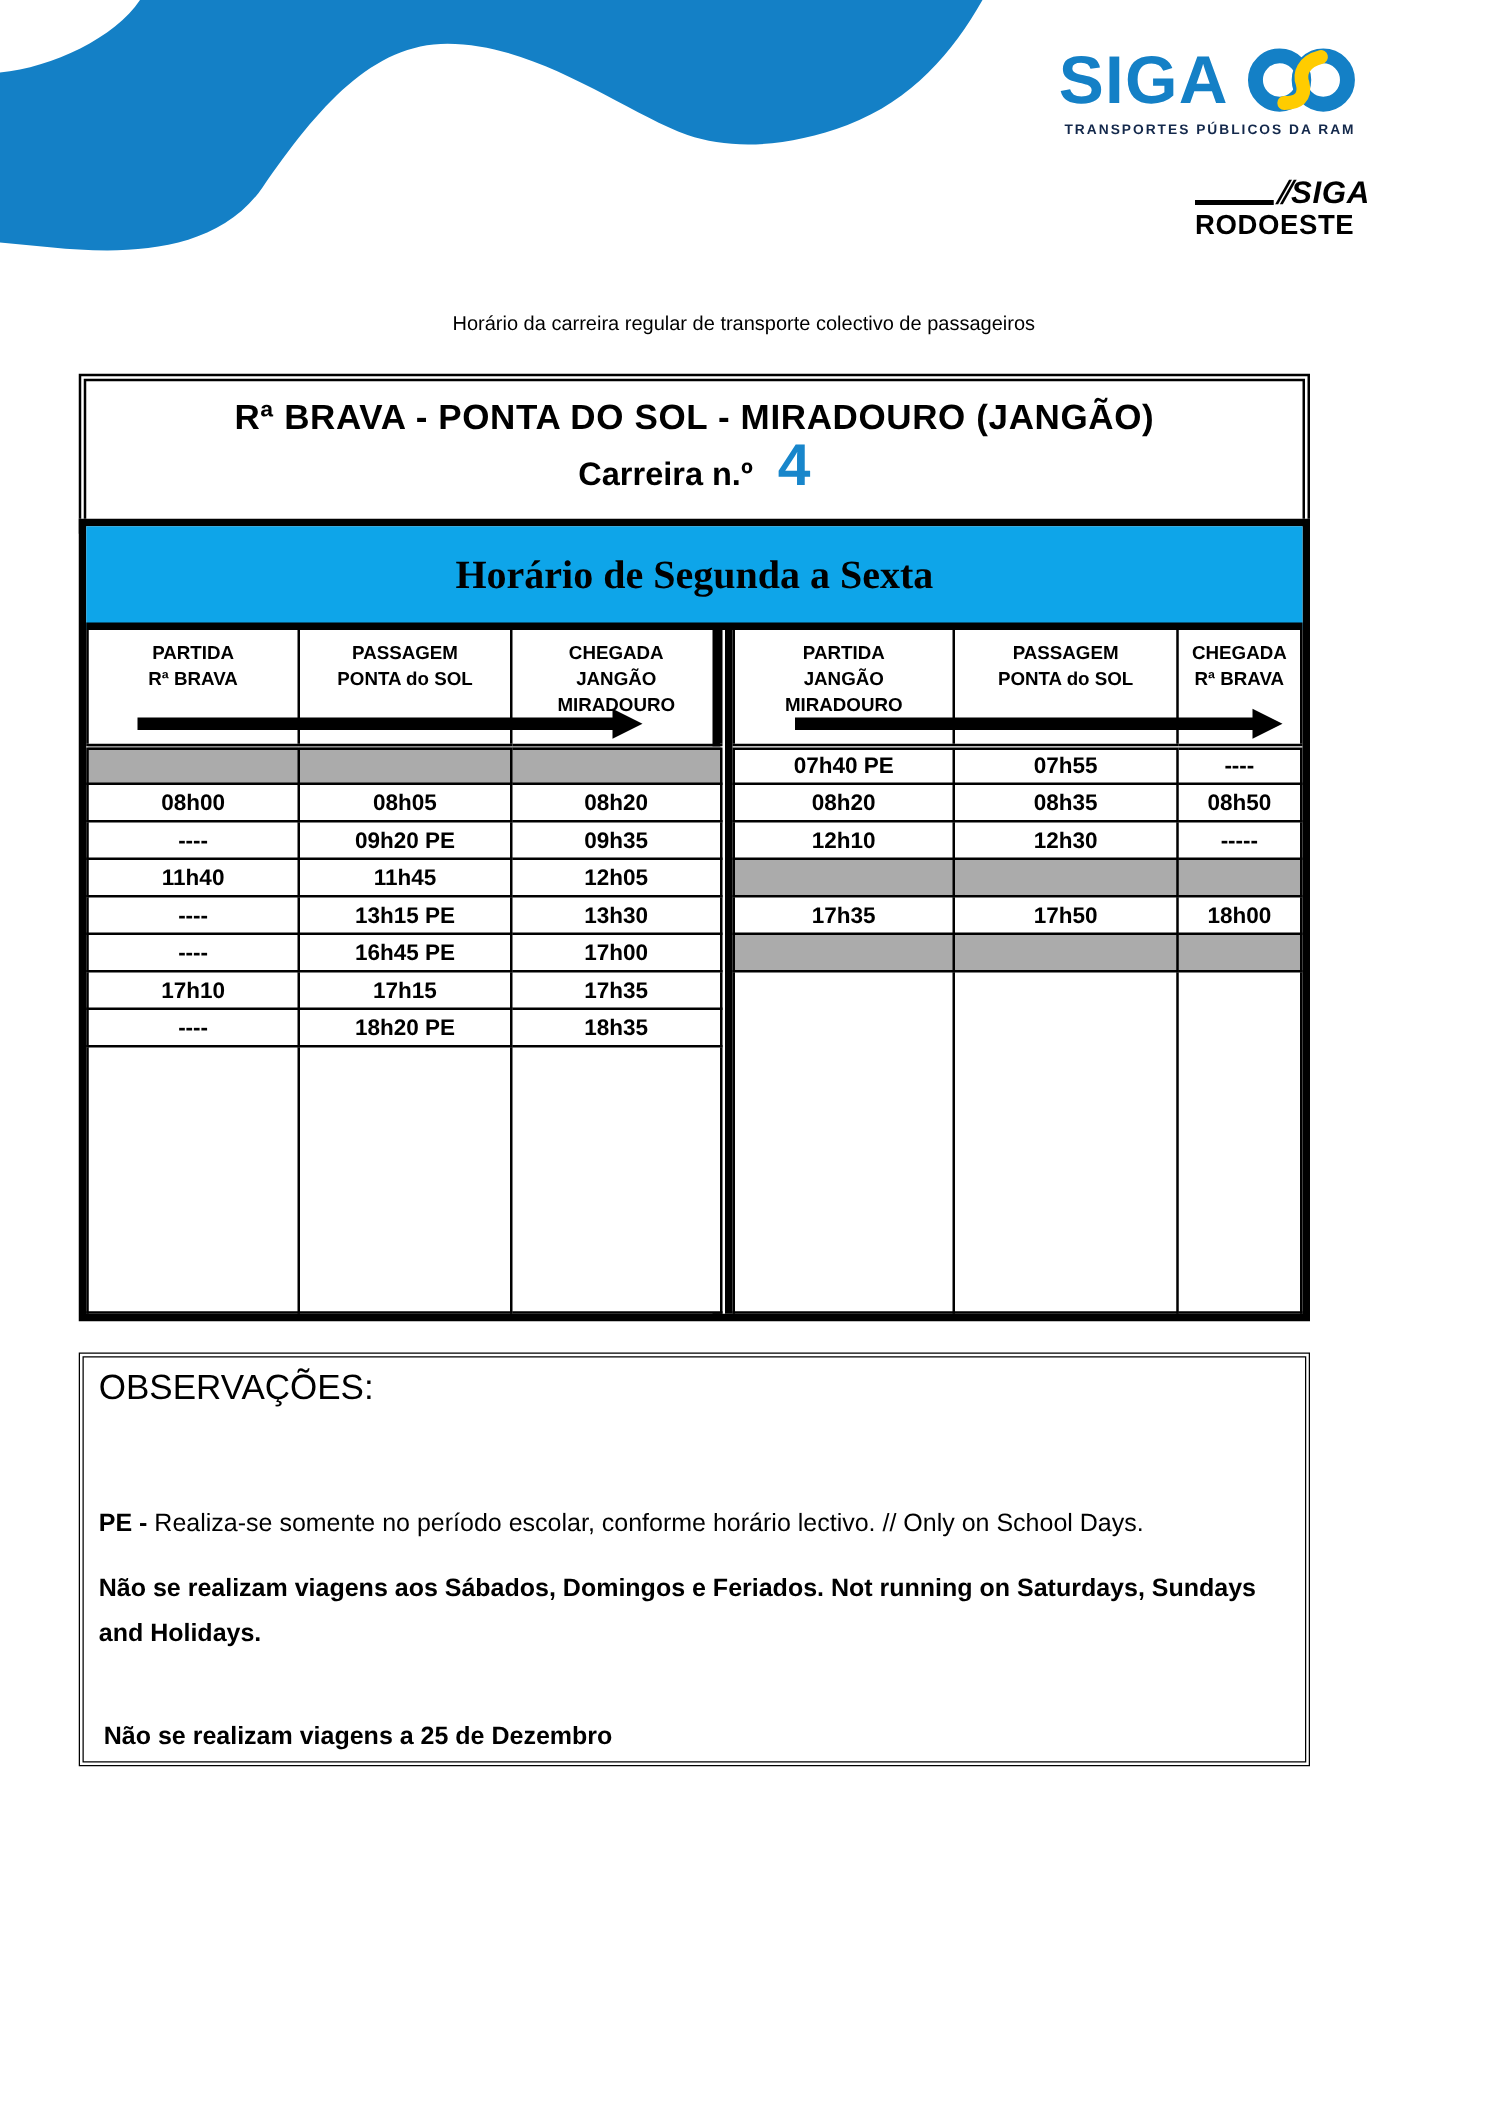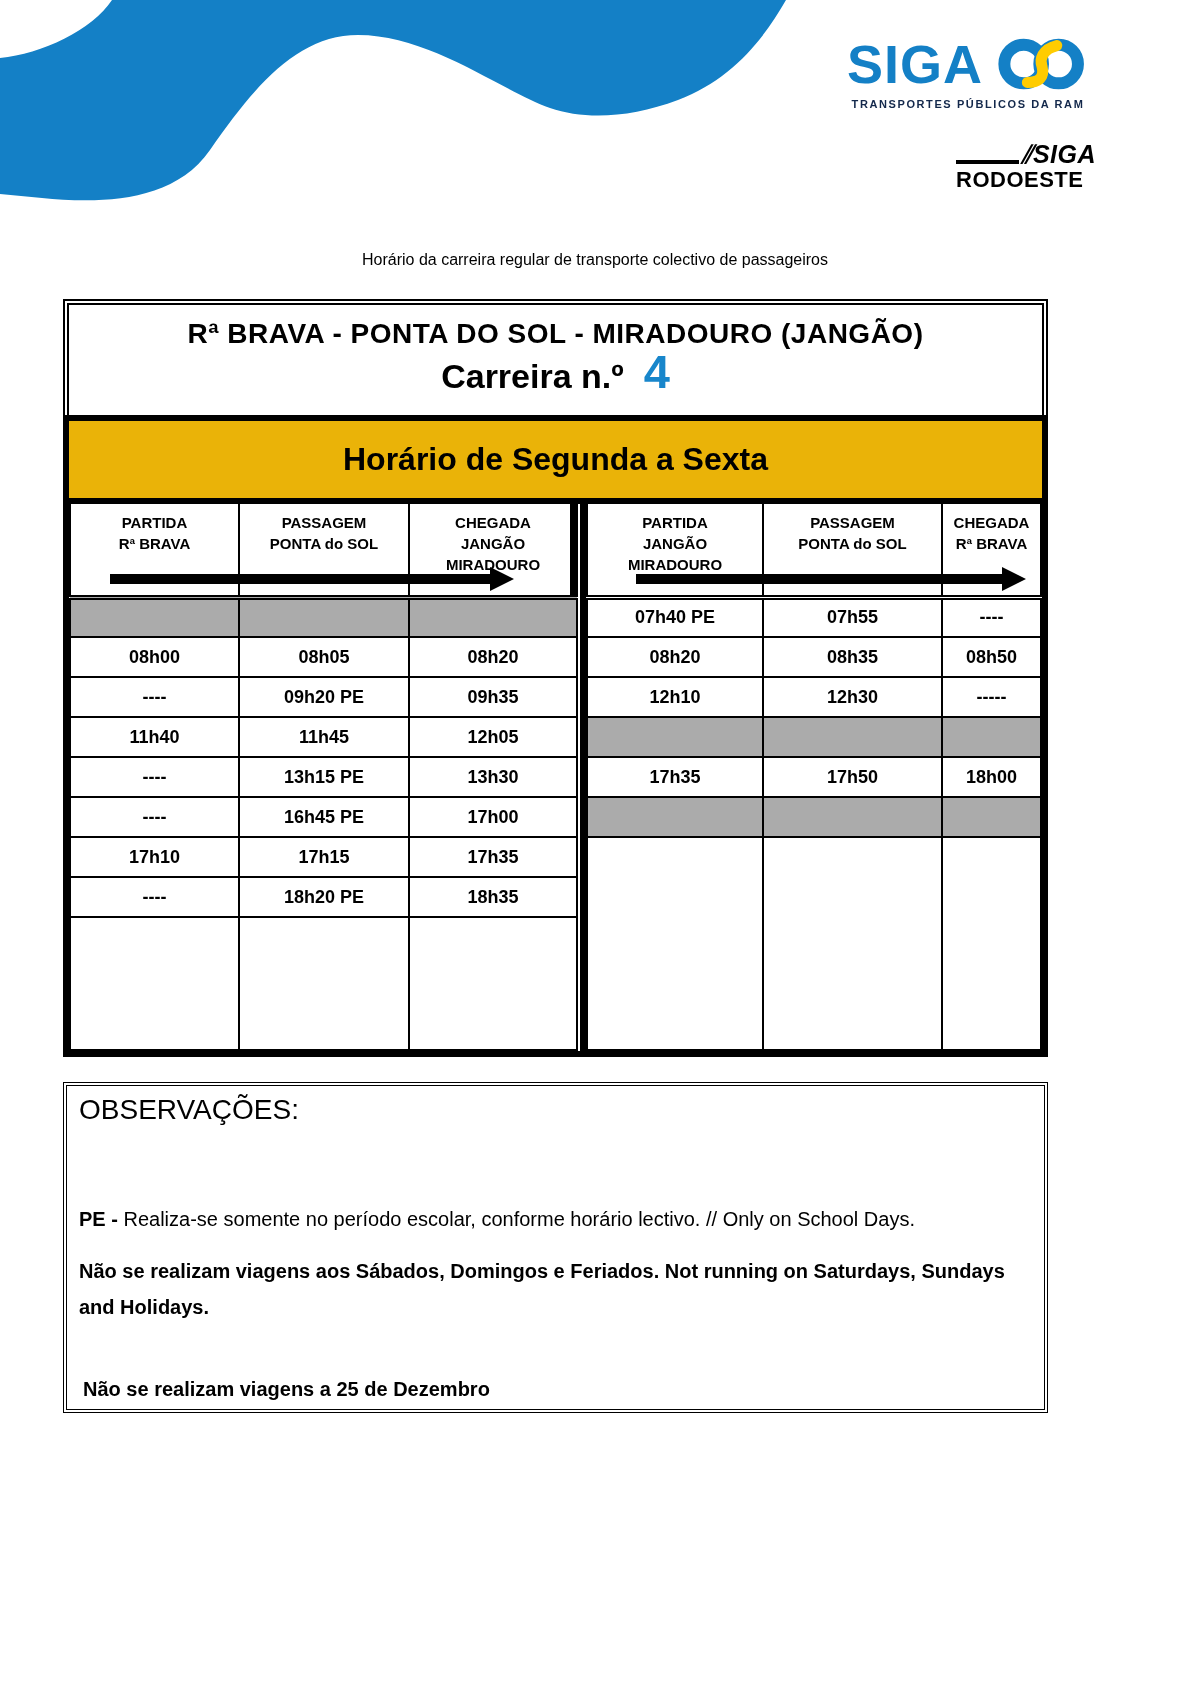--- a/index.html
+++ b/index.html
@@ -17,34 +17,34 @@
   .rod-top{display:flex;align-items:flex-end;}
   .rod-line{flex:1;height:4px;background:#000;margin-bottom:3px;margin-right:2px;}
   .rod-siga{font-style:italic;font-weight:900;font-size:25px;line-height:25px;letter-spacing:0.5px;}
   .rod-bottom{font-weight:900;font-size:22px;line-height:25px;letter-spacing:0.5px;text-align:left;}
 
   .doc-subtitle{position:absolute;left:0;right:0;top:251px;text-align:center;font-size:16px;font-weight:400;}
 
   .route-box{position:absolute;left:63px;top:299px;width:985px;height:128px;border:6px double #000;text-align:center;}
   .route-title{margin-top:13px;font-size:28px;font-weight:700;letter-spacing:0.5px;}
   .carreira-row{display:flex;justify-content:center;align-items:baseline;margin-top:2px;}
-  .carreira-label{font-size:34px;font-weight:700;}
+  .carreira-label{font-size:26px;font-weight:700;}
   .carreira-number{font-size:47px;font-weight:800;color:#1886CB;margin-left:20px;line-height:40px;}
 
   .main-block{position:absolute;left:63px;top:415px;width:985px;height:642px;border:6px solid #000;display:flex;flex-direction:column;background:#fff;}
-  .banner{height:83px;background:#eab308;border-bottom:6px solid #000;display:flex;align-items:center;justify-content:center;font-size:32px;font-weight:700;}
+  .banner{height:83px;background:#0ea5e9;border-bottom:6px solid #000;display:flex;align-items:center;justify-content:center;font-size:32px;font-weight:700;font-family:Liberation Serif, serif;}
   .tables{flex:1;display:flex;min-height:0;}
   .twrap{position:relative;height:100%;}
   .twrap.left{width:507px;border-right:6px solid #000;}
   .tgap{width:6px;}
   .twrap.right{flex:1;border-left:6px solid #000;}
 
   table{width:100%;height:100%;border-collapse:collapse;table-layout:fixed;}
   th{height:93px;vertical-align:top;padding-top:8px;font-size:15px;font-weight:700;line-height:21px;white-space:pre-line;border-left:2px solid #000;border-right:2px solid #000;border-bottom:5px double #000;}
-  td{border:2px solid #000;height:40px;text-align:center;font-size:18px;font-weight:700;background:#fff;}
+  td{border:2px solid #000;height:30px;text-align:center;font-size:18px;font-weight:700;background:#fff;}
   tr.gray td{background:#ABABAB;}
   tr.filler td{height:auto;}
 
   .route-arrow{position:absolute;top:70px;height:10px;background:#000;z-index:3;}
   .route-arrow::after{content:"";position:absolute;right:-23px;top:-7px;width:0;height:0;border-left:24px solid #000;border-top:12px solid transparent;border-bottom:12px solid transparent;}
   .twrap.left .route-arrow{left:41px;width:381px;}
   .twrap.right .route-arrow{left:50px;width:367px;}
 
   .obs-box{position:absolute;left:63px;top:1082px;width:985px;height:331px;border:4px double #000;padding:8px 12px;}
   .obs-title{font-size:28px;font-weight:400;}

